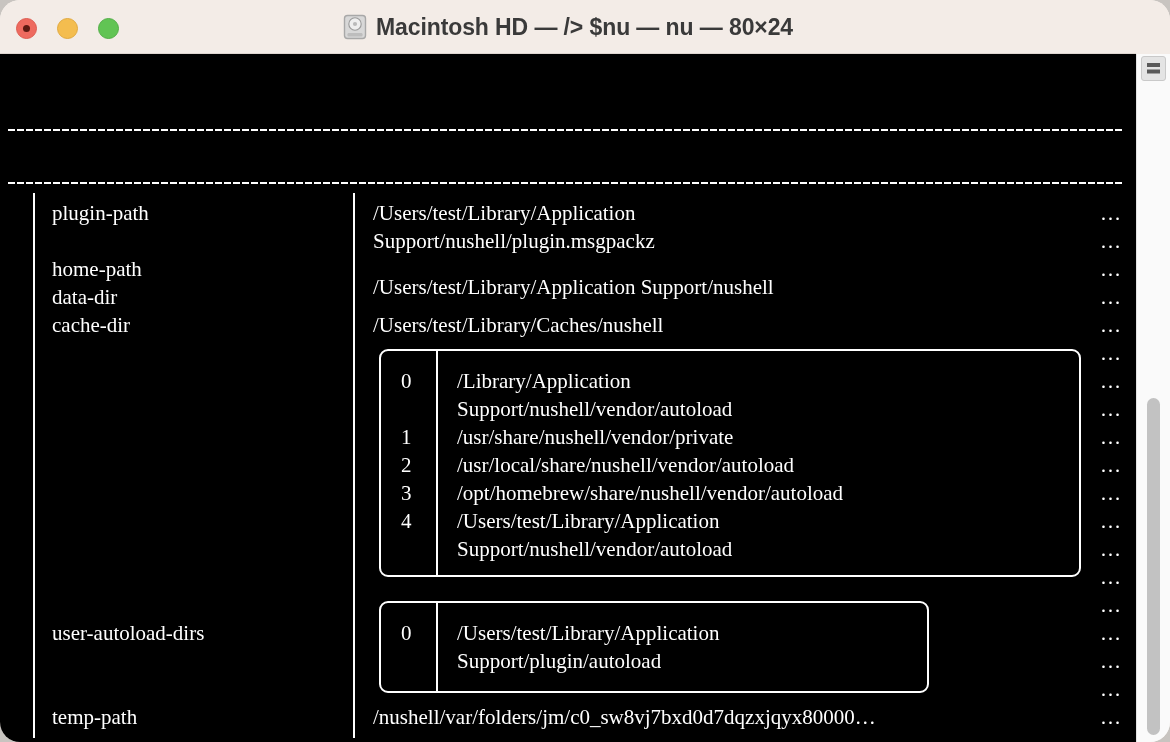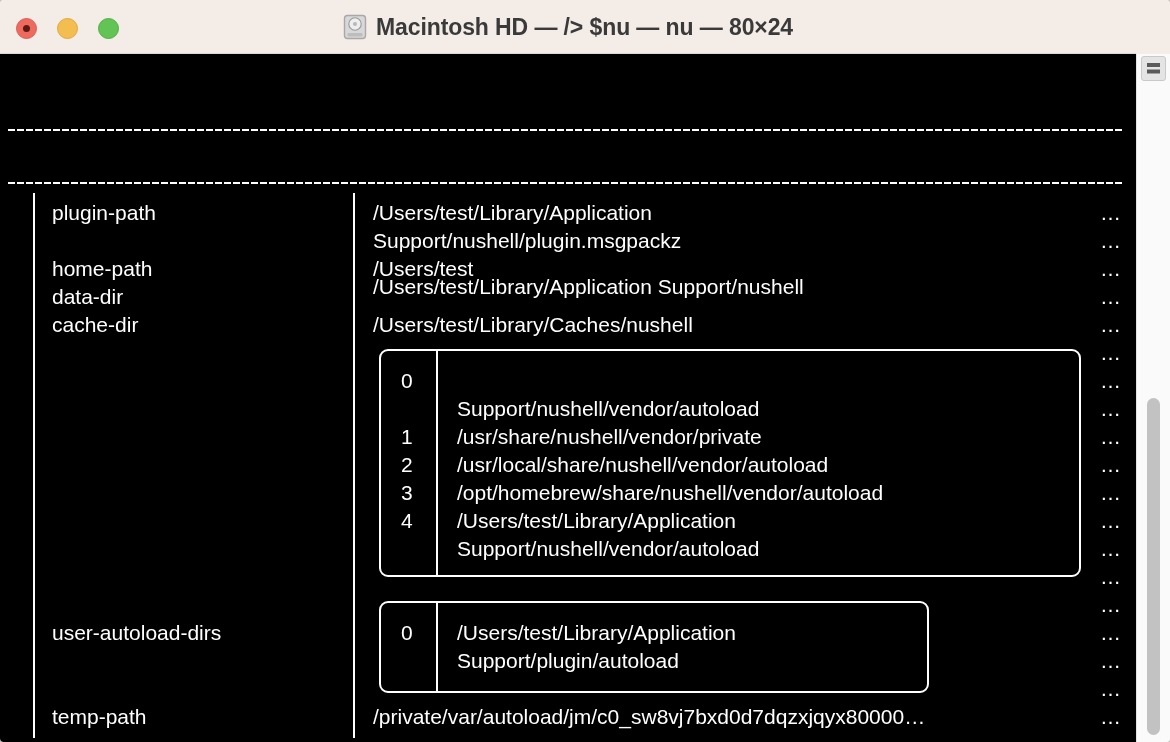--- a/index.html
+++ b/index.html
@@ -13,21 +13,21 @@
     overflow: hidden;
     font-family: "DejaVu Sans Mono", "Liberation Mono", monospace;
   }
 
   
   .window {
     position: absolute;
     left: 0; top: 0;
     width: 1170px; height: 742px;
     background: #f6efea;
-    border-radius: 4px;
+    border-radius: 20px;
     overflow: hidden;
   }
 
   
   .titlebar {
     position: absolute;
     left: 0; top: 0;
     width: 1136px;
     height: 54px;
     background: #f3ece7;
@@ -87,21 +87,21 @@
     width: 1136px;
     height: 688px;
     background: #000000;
     overflow: hidden;
   }
   .screen {
     position: absolute;
     left: 0; top: 0;
     width: 1136px;
     height: 617px;
-    font-family: Liberation Sans, sans-serif;
+    font-family: Liberation Serif, serif;
     font-size: 21px;
     line-height: 28px;
     color: #ffffff;
     white-space: pre;
   }
 
   
   .rule {
     position: absolute;
     left: 8px;
@@ -249,35 +249,35 @@
       <div class="cell key" style="top:145px">plugin-path</div>
       <div class="cell key" style="top:201px">home-path</div>
       <div class="cell key" style="top:229px">data-dir</div>
       <div class="cell key" style="top:257px">cache-dir</div>
       <div class="cell key" style="top:565px">user-autoload-dirs</div>
       <div class="cell key" style="top:649px">temp-path</div>
 
       
       <div class="cell val" style="top:145px">/Users/test/Library/Application</div>
       <div class="cell val" style="top:173px">Support/nushell/plugin.msgpackz</div>
-      <div class="cell val" style="top:201px">/Users/test</div>
       <div class="cell val" style="top:219px">/Users/test/Library/Application Support/nushell</div>
       <div class="cell val" style="top:257px">/Users/test/Library/Caches/nushell</div>
-      <div class="cell val" style="top:649px">/private/var/autoload/jm/c0_sw8vj7bxd0d7dqzxjqyx80000…</div>
+      <div class="cell val" style="top:649px">/nushell/var/folders/jm/c0_sw8vj7bxd0d7dqzxjqyx80000…</div>
 
       
       <div class="subtable" style="left:379px; top:295px; width:702px; height:228px;">
         <div class="idxline" style="left:55px;"></div>
       </div>
       <div class="subrow-idx" style="left:401px; top:313px">0</div>
       <div class="subrow-idx" style="left:401px; top:369px">1</div>
       <div class="subrow-idx" style="left:401px; top:397px">2</div>
       <div class="subrow-idx" style="left:401px; top:425px">3</div>
       <div class="subrow-idx" style="left:401px; top:453px">4</div>
 
+      <div class="subrow-val" style="left:457px; top:313px">/Library/Application</div>
       <div class="subrow-val" style="left:457px; top:341px">Support/nushell/vendor/autoload</div>
       <div class="subrow-val" style="left:457px; top:369px">/usr/share/nushell/vendor/private</div>
       <div class="subrow-val" style="left:457px; top:425px">/opt/homebrew/share/nushell/vendor/autoload</div>
       <div class="subrow-val" style="left:457px; top:397px">/usr/local/share/nushell/vendor/autoload</div>
       <div class="subrow-val" style="left:457px; top:453px">/Users/test/Library/Application</div>
       <div class="subrow-val" style="left:457px; top:481px">Support/nushell/vendor/autoload</div>
 
       
       <div class="subtable" style="left:379px; top:547px; width:550px; height:92px;">
         <div class="idxline" style="left:55px;"></div>

